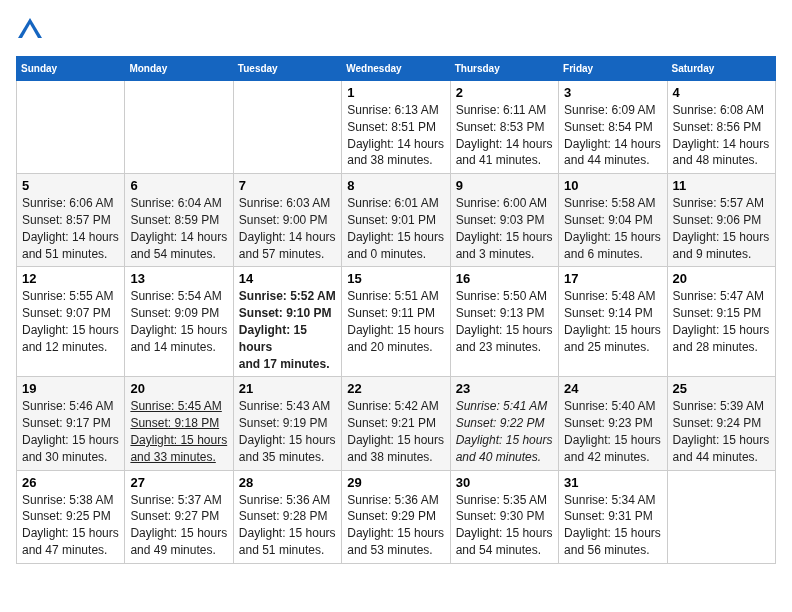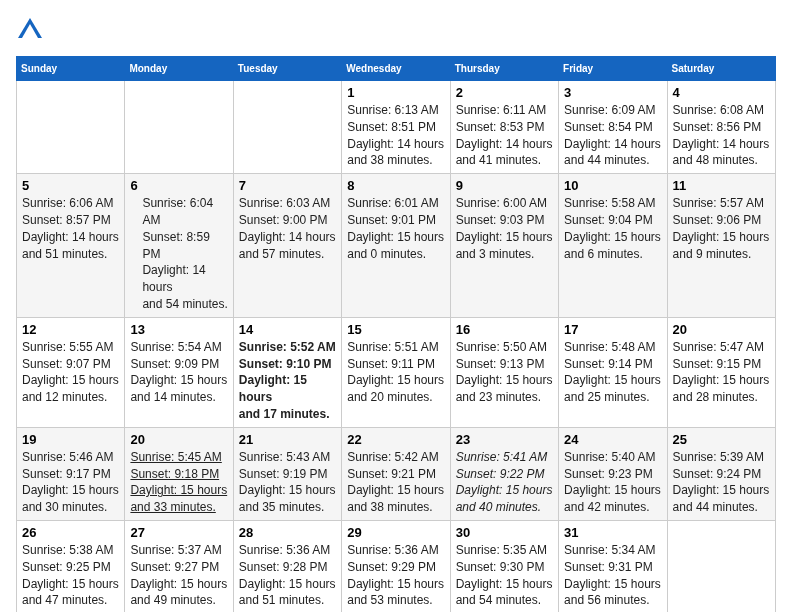--- a/index.html
+++ b/index.html
@@ -155,21 +155,21 @@
       <tr>
         <td>
           <span class="day-number">5</span>
           <div class="day-info" style="white-space: pre-line;">Sunrise: 6:06 AM
 Sunset: 8:57 PM
 Daylight: 14 hours
 and 51 minutes.</div>
         </td>
         <td>
           <span class="day-number">6</span>
-          <div class="day-info" style="white-space: pre-line; margin-left: 12px;">Sunrise: 6:04 AM
+          <div class="day-info" style="white-space: pre-line;">Sunrise: 6:04 AM
 Sunset: 8:59 PM
 Daylight: 14 hours
 and 54 minutes.</div>
         </td>
         <td>
           <span class="day-number">7</span>
           <div class="day-info" style="white-space: pre-line;">Sunrise: 6:03 AM
 Sunset: 9:00 PM
 Daylight: 14 hours
 and 57 minutes.</div>

